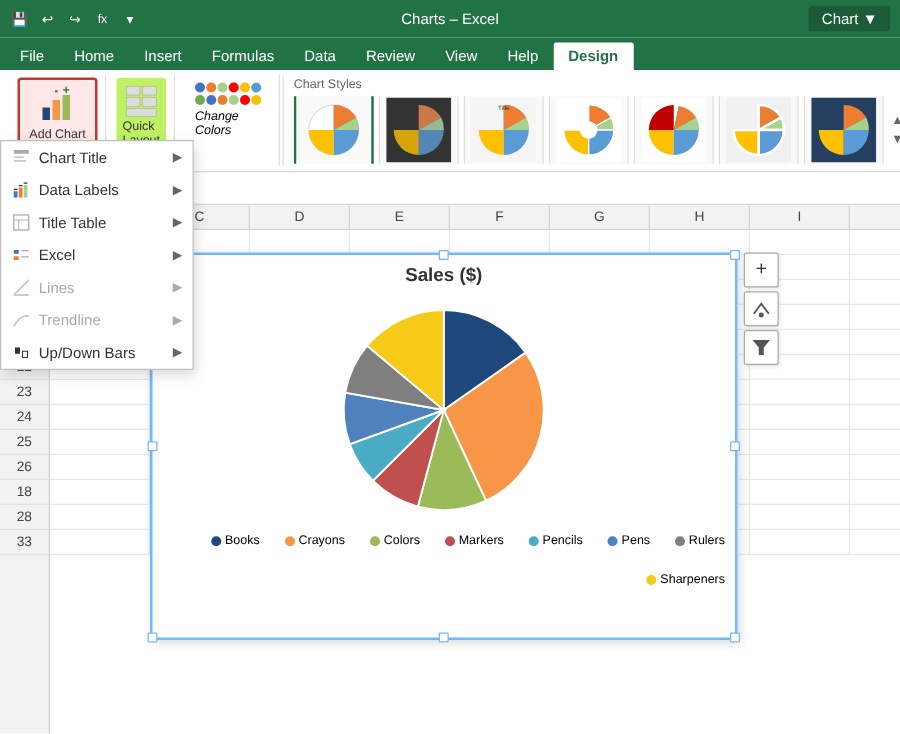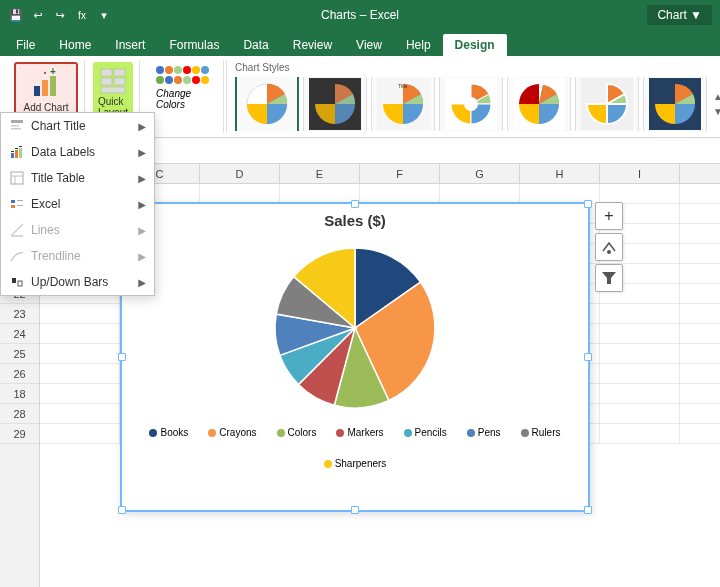--- a/index.html
+++ b/index.html
@@ -222,21 +222,21 @@
     .chart-title-text {
       font-size: 15px;
       font-weight: 600;
       color: #333;
       margin-bottom: 4px;
     }
     .chart-legend {
       display: flex;
       flex-wrap: wrap;
       gap: 20px;
-      justify-content: center;
+      justify-content: flex-end;
       font-size: 10px;
       margin-top: 4px;
     }
     .legend-item {
       display: flex;
       align-items: center;
       gap: 3px;
     }
     .legend-dot {
       width: 8px;
@@ -532,21 +532,21 @@
     <div class="row-num">19</div>
     <div class="row-num">20</div>
     <div class="row-num">21</div>
     <div class="row-num">22</div>
     <div class="row-num">23</div>
     <div class="row-num">24</div>
     <div class="row-num">25</div>
     <div class="row-num">26</div>
     <div class="row-num">18</div>
     <div class="row-num">28</div>
-    <div class="row-num">29</div>
+    <div class="row-num">33</div>
   </div>
 
   <div style="flex:1;position:relative;overflow:hidden;">
 
     <div class="col-headers" style="display:flex;">
       <div class="col-header col-b">B</div>
       <div class="col-header col-c">C</div>
       <div class="col-header col-d">D</div>
       <div class="col-header col-e">E</div>
       <div class="col-header col-f">F</div>

